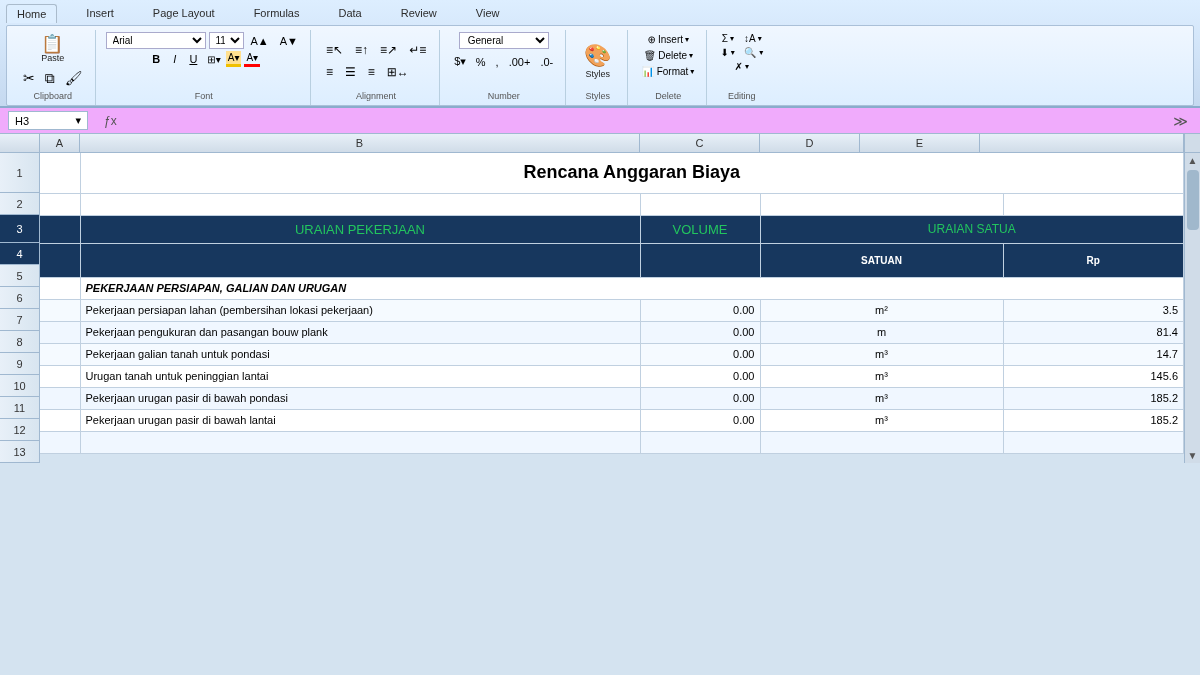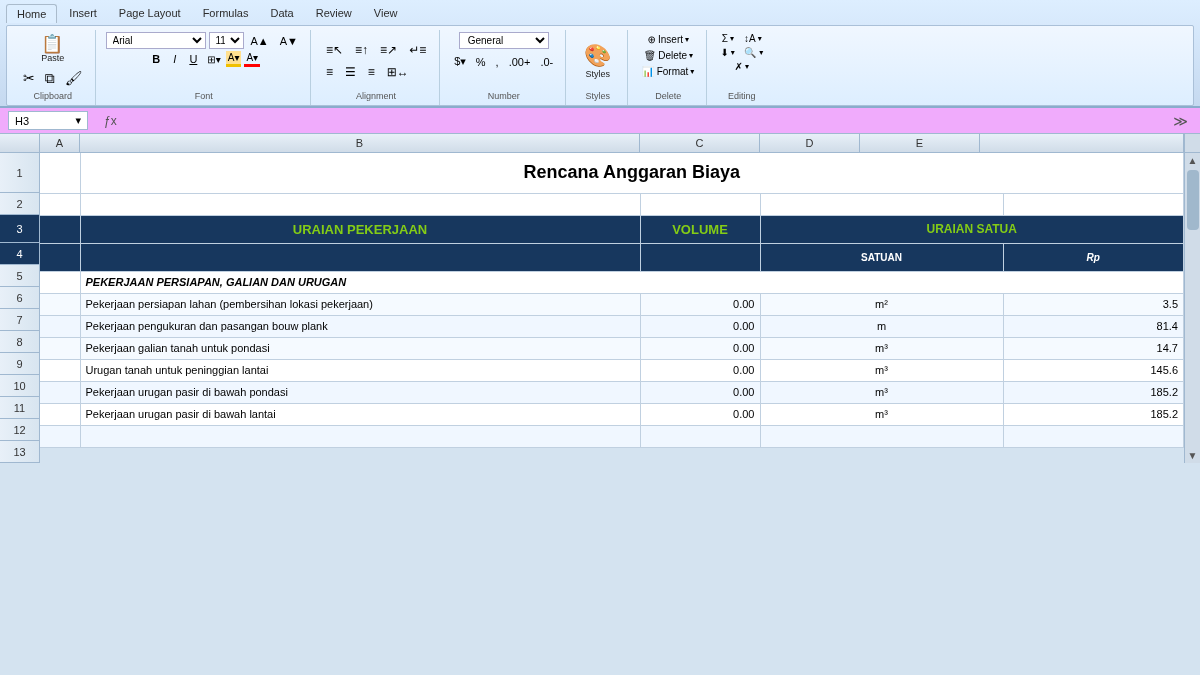--- a/index.html
+++ b/index.html
@@ -1,20 +1,20 @@
 <!DOCTYPE html>
 <html><head>
   <meta charset="utf-8">
   <style>
     * { margin: 0; padding: 0; box-sizing: border-box; }
     body { font-family: Arial, sans-serif; font-size: 11px; background: #d4e3f0; width: 1200px; height: 675px; overflow: hidden; }
 
     
     .ribbon { background: linear-gradient(to bottom, #ddeeff, #c5d9f0); border-bottom: 2px solid #8aaccc; padding: 4px 6px 0 6px; display: flex; flex-direction: column; }
-    .ribbon-tabs { display: flex; gap: 2px; margin-bottom: 2px; }
+    .ribbon-tabs { display: flex; gap: 19px; margin-bottom: 2px; }
     .ribbon-tab { padding: 3px 10px; font-size: 11px; color: #2c2c2c; background: transparent; border: none; cursor: pointer; }
     .ribbon-tab.active { background: #ddeeff; border-top: 1px solid #aabbcc; border-left: 1px solid #aabbcc; border-right: 1px solid #aabbcc; border-radius: 3px 3px 0 0; }
     .ribbon-content { display: flex; background: linear-gradient(to bottom, #f0f7ff, #ddeeff); border: 1px solid #aac0d8; border-radius: 2px; padding: 4px 4px 0 4px; gap: 2px; align-items: stretch; }
     .ribbon-group { display: flex; flex-direction: column; align-items: center; border-right: 1px solid #b8cfe0; padding: 2px 8px 2px 8px; min-width: 60px; }
     .ribbon-group:last-child { border-right: none; }
     .ribbon-group-content { display: flex; align-items: center; gap: 3px; flex: 1; }
     .ribbon-group-label { font-size: 9px; color: #555; margin-top: 2px; padding-bottom: 2px; }
     .ribbon-btn { display: flex; flex-direction: column; align-items: center; padding: 2px 4px; cursor: pointer; border-radius: 2px; border: 1px solid transparent; font-size: 9px; color: #222; min-width: 36px; }
     .ribbon-btn-icon { font-size: 18px; line-height: 1; }
     .font-controls { display: flex; flex-direction: column; gap: 2px; }
@@ -35,21 +35,21 @@
     .formula-input { flex: 1; border: none; background: transparent; font-size: 11px; outline: none; }
     .expand-btn { font-size: 14px; color: #555; cursor: pointer; padding: 0 4px; }
     .col-headers { display: flex; background: linear-gradient(to bottom, #e8f0f8, #d0dce8); border-bottom: 1px solid #a0b8d0; }
     .row-header-spacer { width: 40px; min-width: 40px; border-right: 1px solid #a0b8d0; }
     .col-header { border-right: 1px solid #a0b8d0; text-align: center; font-size: 11px; color: #333; padding: 3px 0; font-weight: normal; }
     .row-headers { display: flex; flex-direction: column; background: linear-gradient(to right, #e8f0f8, #d8e5f0); border-right: 1px solid #a0b8d0; width: 40px; min-width: 40px; }
     .row-header { border-bottom: 1px solid #a0b8d0; text-align: center; font-size: 11px; color: #333; padding: 2px 0; font-weight: normal; display: flex; align-items: center; justify-content: center; }
     .grid { flex: 1; overflow: hidden; }
     table.sheet { border-collapse: collapse; width: 100%; }
     table.sheet td { border-right: 1px solid #c0d0e0; border-bottom: 1px solid #c0d0e0; font-size: 11px; padding: 2px 5px; white-space: nowrap; overflow: hidden; background: white; }
-    table.sheet td.header-dark { background: #17375e; color: #84cc16; font-weight: bold; text-align: center; font-size: 11px; }
+    table.sheet td.header-dark { background: #17375e; color: #22c55e; font-weight: normal; text-align: center; font-size: 11px; }
     table.sheet td.header-dark-sub { background: #17375e; color: white; font-weight: bold; text-align: center; font-size: 10px; }
     table.sheet td.section-header { font-weight: bold; font-size: 11px; }
     table.sheet td.right-align { text-align: right; }
     table.sheet td.center-align { text-align: center; }
     table.sheet tr:nth-child(even) td { background: #f5faff; }
     table.sheet tr td.header-dark { background: #17375e; }
     table.sheet tr td.header-dark-sub { background: #17375e; }
     .title-row td { background: white !important; }
     .section-row td { background: white !important; }
     .scrollbar-right { width: 16px; background: #d0dce8; border-left: 1px solid #a0b8d0; display: flex; flex-direction: column; align-items: center; }
@@ -280,21 +280,21 @@
           <td class="header-dark" style="width:560px;height:28px;font-size:13px;">URAIAN PEKERJAAN</td>
           <td class="header-dark" style="width:120px;height:28px;font-size:13px;">VOLUME</td>
           <td class="header-dark" colspan="2" style="height:28px;font-size:12px;text-align:center;">URAIAN SATUA</td>
         </tr>
 
         <tr>
           <td style="width:40px;height:22px;background:#17375e;"></td>
           <td class="header-dark" style="height:22px;"></td>
           <td class="header-dark" style="height:22px;"></td>
           <td class="header-dark-sub" style="height:22px;">SATUAN</td>
-          <td class="header-dark-sub" style="height:28px;font-style:italic;">Rp</td>
+          <td class="header-dark-sub" style="height:34px;">Rp</td>
         </tr>
 
         <tr class="section-row">
           <td style="width:40px;height:22px;"></td>
           <td class="section-header" colspan="4" style="height:22px;font-style:italic;">PEKERJAAN PERSIAPAN, GALIAN DAN URUGAN</td>
         </tr>
 
         <tr>
           <td style="width:40px;height:22px;"></td>
           <td style="height:22px;">Pekerjaan persiapan lahan (pembersihan lokasi pekerjaan)</td>

